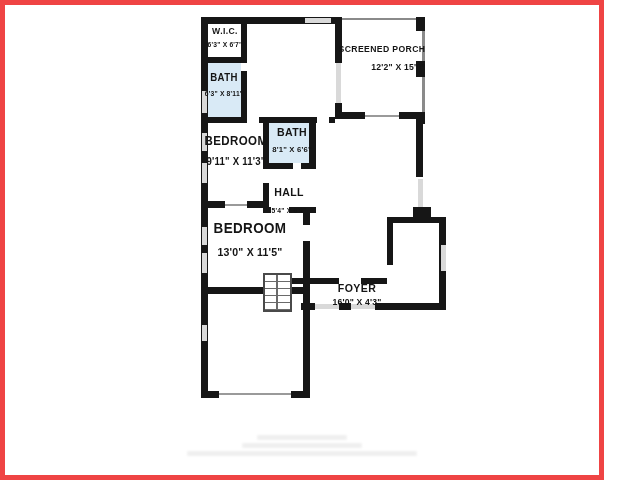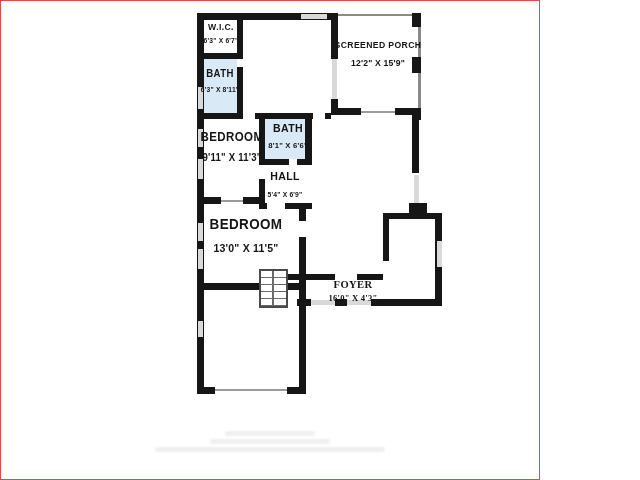--- a/index.html
+++ b/index.html
@@ -1,18 +1,18 @@
 <!DOCTYPE html>
 <html><head>
 <meta charset="utf-8">
 <style>
   html,body { margin:0; padding:0; background:#ffffff; }
   .canvas {
-    position:relative; width:540px; height:480px; background:#ffffff;
-    border:1px solid #ef4444; box-sizing:border-box; overflow:hidden;
+    position:relative; width:604px; height:480px; background:#ffffff;
+    border:5px solid #ef4444; box-sizing:border-box; overflow:hidden;
     font-family:"Liberation Sans", sans-serif;
   }
   .w      { position:absolute; background:#161616; }
   .win    { position:absolute; background:#d9d9d9; }
   .screen { position:absolute; background:#8a8a8a; }
   .thinline { position:absolute; background:#9a9a9a; }
   .bath   { position:absolute; background:#d9eaf6; }
   .room { position:absolute; transform:translateX(-50%); text-align:center;
           color:#141414; white-space:nowrap; line-height:1; }
   .rname { font-weight:700; letter-spacing:0.4px; transform:scaleX(0.96); }
@@ -108,49 +108,49 @@
     <div class="rname" style="font-size:9px;">W.I.C.</div>
     <div class="rdims" style="font-size:7px;margin-top:5px;">6'3" X 6'7"</div>
   </div>
 
   <div class="room" style="left:219px;top:68px;">
     <div class="rname" style="font-size:10px;">BATH</div>
     <div class="rdims" style="font-size:7px;margin-top:7px;">6'3" X 8'11"</div>
   </div>
 
 
-  <div class="room" style="left:377px;top:40px;">
+  <div class="room" style="left:377px;top:40px;text-align:right;">
     <div class="rname" style="font-size:9px;">SCREENED PORCH</div>
     <div class="rdims" style="font-size:9px;margin-top:9px;">12'2" X 15'9"</div>
   </div>
 
   <div class="room" style="left:231px;top:130px;">
     <div class="rname" style="font-size:12px;">BEDROOM</div>
     <div class="rdims" style="font-size:10px;margin-top:10px;">9'11" X 11'3"</div>
   </div>
 
   <div class="room" style="left:287px;top:122px;">
     <div class="rname" style="font-size:11px;">BATH</div>
     <div class="rdims" style="font-size:8px;margin-top:8px;">8'1" X 6'6"</div>
   </div>
 
-  <div class="room" style="left:284px;top:170px;">
+  <div class="room" style="left:284px;top:182px;">
     <div class="rname" style="font-size:11px;">HALL</div>
     <div class="rdims" style="font-size:7px;margin-top:9px;">5'4" X 6'9"</div>
   </div>
 
 
   <div class="room" style="left:245px;top:216px;">
     <div class="rname" style="font-size:14px;">BEDROOM</div>
     <div class="rdims" style="font-size:11px;margin-top:12px;">13'0" X 11'5"</div>
   </div>
 
 
 
-  <div class="room" style="left:352px;top:278px;font-family:Liberation Serif, serif;">
+  <div class="room" style="left:352px;top:278px;">
     <div class="rname" style="font-size:11px;">FOYER</div>
     <div class="rdims" style="font-size:9px;margin-top:4px;">16'0" X 4'3"</div>
   </div>
 
 
   <div class="wm" style="top:430px;width:90px;height:5px;"></div>
   <div class="wm" style="top:438px;width:120px;height:5px;"></div>
   <div class="wm" style="top:446px;width:230px;height:5px;"></div>
 
 </div>

